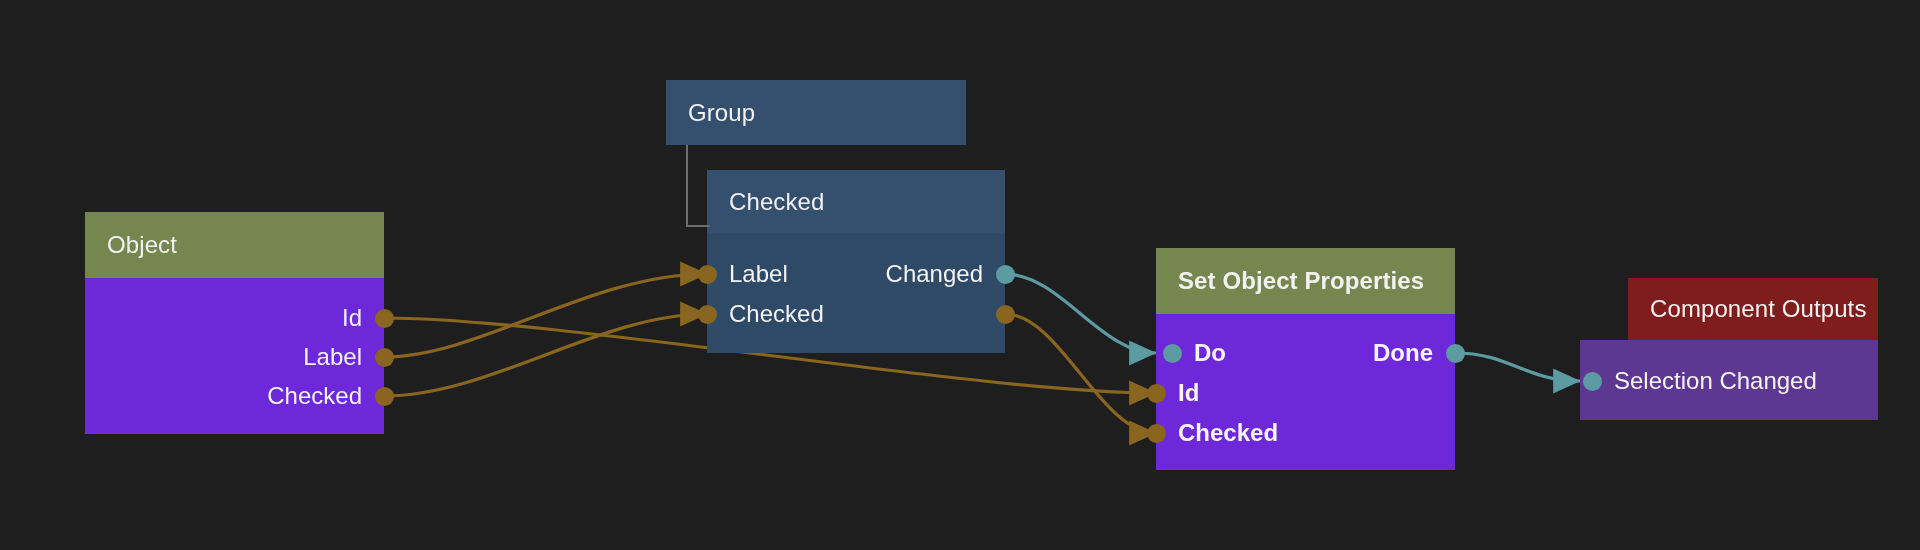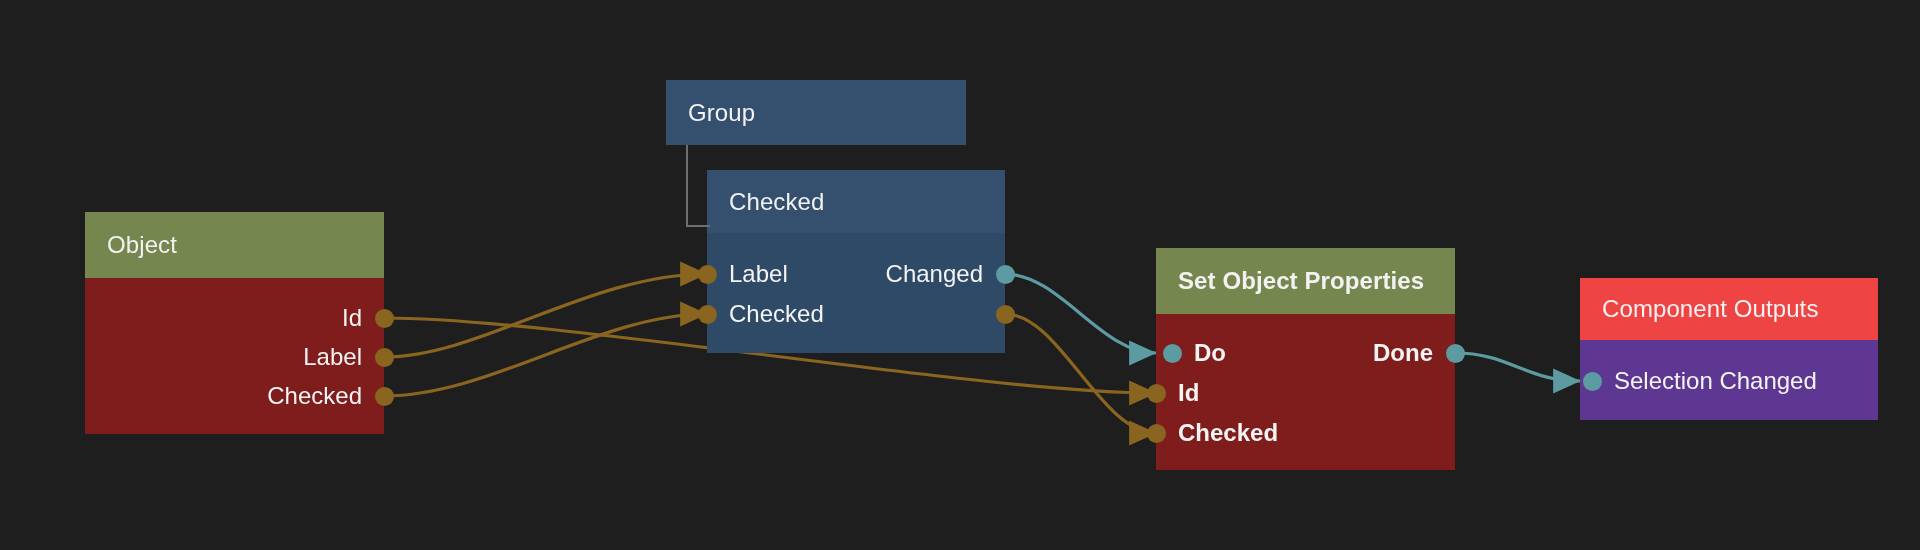--- a/index.html
+++ b/index.html
@@ -72,24 +72,24 @@
     height: 19px;
     border-radius: 50%;
     top: 50%;
     margin-top: -9.5px;
   }
   .port-dot.left  { left: -9.5px; }
   .port-dot.right { right: -9.5px; }
 
   
   .node.green  .node-header { background: #76864f; }
-  .node.green  .node-body   { background: #7f1d1d; }
+  .node.green  .node-body   { background: #6d28d9; }
   .node.blue   .node-header { background: #35506e; }
   .node.blue   .node-body   { background: #2f4a67; }
-  .node.purple .node-header { background: #ef4444; }
+  .node.purple .node-header { background: #7f1d1d; margin-left: 48px; }
   .node.purple .node-body   { background: #5e3792; }
 
   .group-tether {
     position: absolute;
     border-left: 2px solid #6e6e6e;
     border-bottom: 2px solid #6e6e6e;
   }
 </style>
 </head>
 <body>

